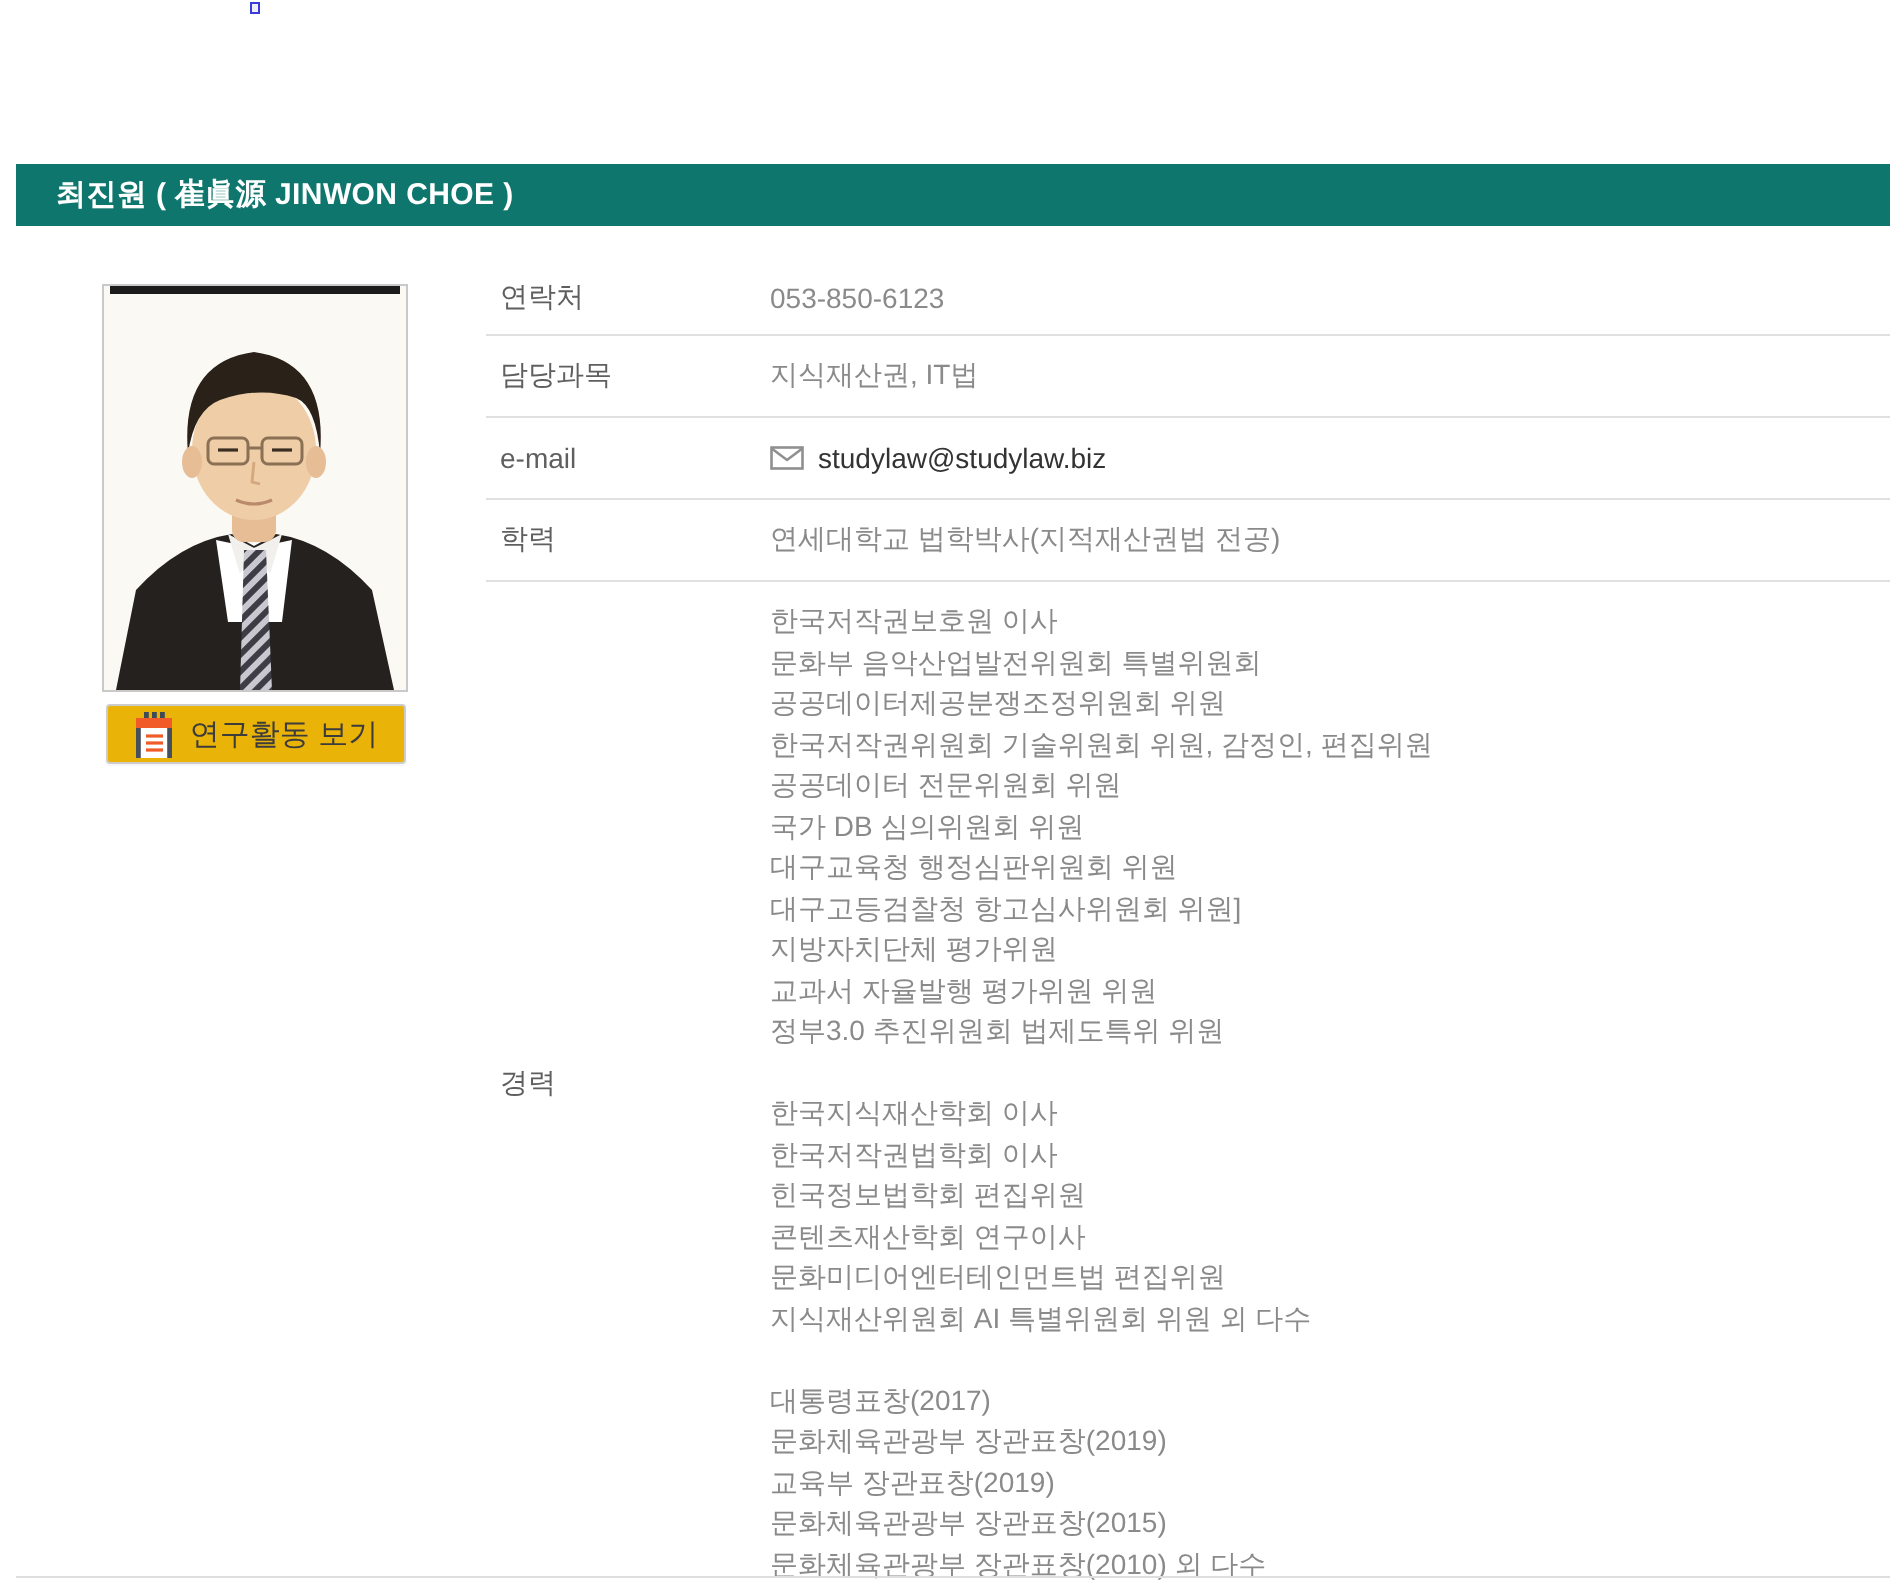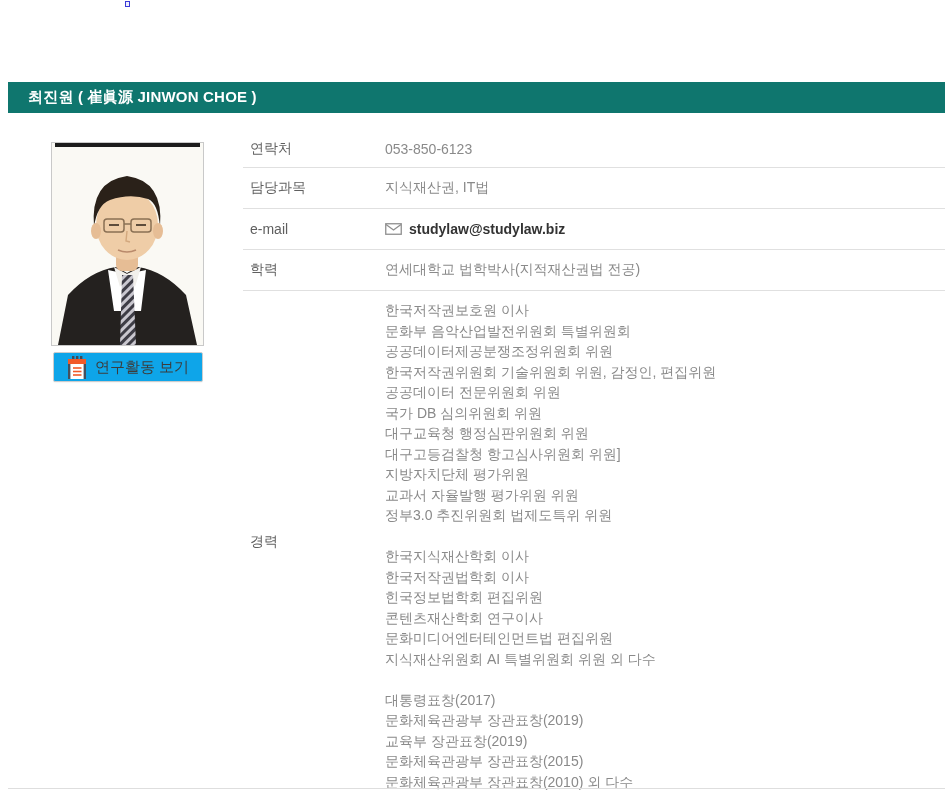--- a/index.html
+++ b/index.html
@@ -38,21 +38,21 @@
     width: 153px; height: 204px;
     border: 1px solid #c9c9c9;
     background: #fbfaf6;
     overflow: hidden;
   }
 
   
   .research-btn {
     position: absolute; left: 53px; top: 352px;
     width: 150px; height: 30px;
-    background: #0ea5e9;
+    background: #eab308;
     border: 1px solid #cccccc;
     border-radius: 2px;
     display: flex; align-items: center; justify-content: center;
     gap: 8px;
     cursor: pointer;
     box-shadow: 0 1px 1px rgba(0,0,0,0.04);
   }
   .research-btn .btn-label {
     font-size: 15px; color: #3c3c3c;
   }
@@ -76,21 +76,21 @@
     font-size: 14px; color: #5f5f5f;
   }
   .detail-row.r5 .cell-label { align-items: center; }
   .cell-value {
     flex: 1;
     display: flex; align-items: center;
     font-size: 14px; color: #8a8a8a;
   }
   .email-value {
     display: flex; align-items: center; gap: 7px;
-    color: #333333; font-weight: bold; font-size: 14px;
+    color: #333333; font-weight: normal; font-size: 14px;
     text-decoration: none; cursor: pointer;
   }
   .career-block {
     flex: 1;
     padding-top: 9px;
     font-size: 14px; color: #8a8a8a;
   }
   .career-line { line-height: 20.5px; white-space: pre; }
 
   

